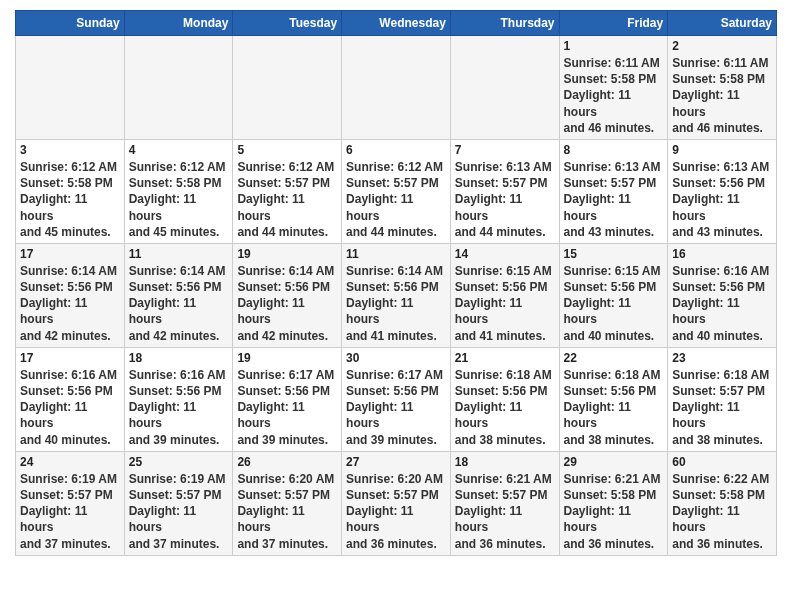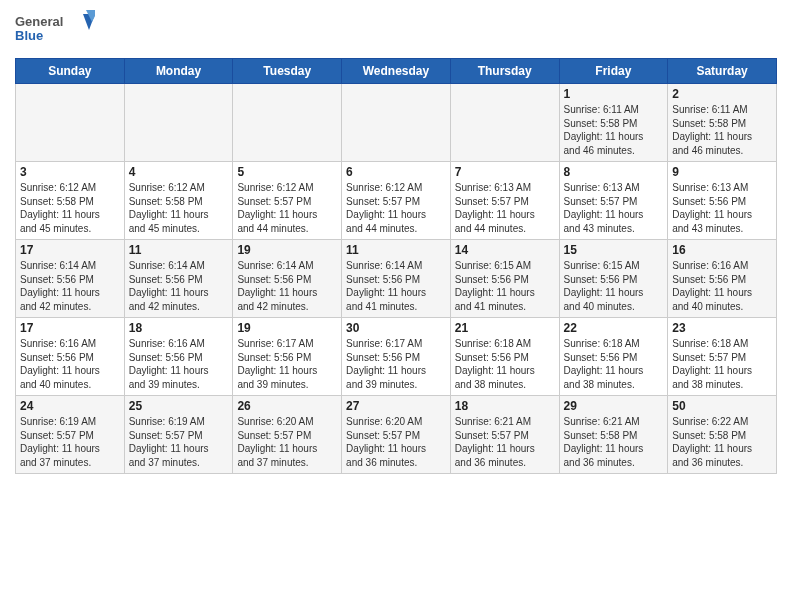--- a/index.html
+++ b/index.html
@@ -41,21 +41,21 @@
       width: 100%;
       border-collapse: collapse;
       table-layout: fixed;
     }
     .calendar-table th {
       background: #2563b0;
       color: #fff;
       padding: 5px 4px;
       font-size: 12px;
       font-weight: bold;
-      text-align: center;
+      text-align: right;
       border: 1px solid #1a4d9e;
     }
     .calendar-table td {
       vertical-align: top;
       border: 1px solid #ccc;
       padding: 3px 4px;
       font-size: 10px;
       color: #333;
       height: 78px;
       background: #fff;
@@ -67,46 +67,33 @@
       background: #fff;
     }
     .day-number {
       font-size: 12px;
       font-weight: bold;
       color: #222;
       display: block;
       margin-bottom: 2px;
     }
     .day-info {
-      font-size: 10px;
+      font-size: 12px;
       color: #333;
       line-height: 1.35;
+      font-weight: bold;
     }
     .empty-cell {
       background: #f5f5f5 !important;
     }
   </style>
 </head>
 <body>
 
 <div class="container">
-  <div class="header-area">
-    <div class="logo">
-    <svg viewBox="0 0 80 40" width="80" height="40" xmlns="http://www.w3.org/2000/svg">
-      <text x="0" y="16" font-size="13" font-weight="bold" font-family="Arial" fill="#555">General</text>
-      <text x="0" y="30" font-size="13" font-weight="bold" font-family="Arial" fill="#2563b0">Blue</text>
-      <polygon points="68,4 80,4 74,20" fill="#2563b0"></polygon>
-      <polygon points="71,0 83,0 77,12" fill="#5b9bd5"></polygon>
-    </svg>
-  </div>
-    <div class="title-area">
-      <div class="month-title"></div>
-      <div class="location"></div>
-    </div>
-  </div>
 
   <table class="calendar-table">
     <thead>
       <tr>
       <th>Sunday</th>
           <th>Monday</th>
           <th>Tuesday</th>
           <th>Wednesday</th>
           <th>Thursday</th>
           <th>Friday</th>
@@ -325,21 +312,21 @@
 and 36 minutes.</div>
           </td>
           <td>
             <span class="day-number">29</span>
             <div class="day-info" style="white-space: pre-line;">Sunrise: 6:21 AM
 Sunset: 5:58 PM
 Daylight: 11 hours
 and 36 minutes.</div>
           </td>
           <td>
-            <span class="day-number">50</span>
+            <span class="day-number">60</span>
             <div class="day-info" style="white-space: pre-line;">Sunrise: 6:22 AM
 Sunset: 5:58 PM
 Daylight: 11 hours
 and 36 minutes.</div>
           </td>
         </tr>
       </tbody>
   </table>
 </div>
 

